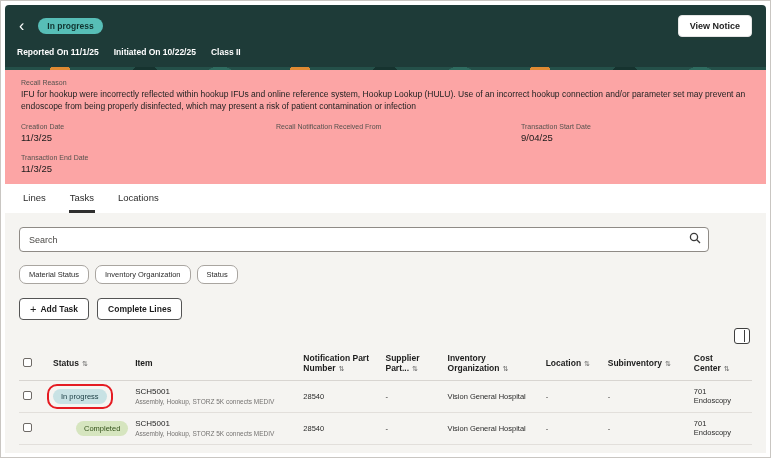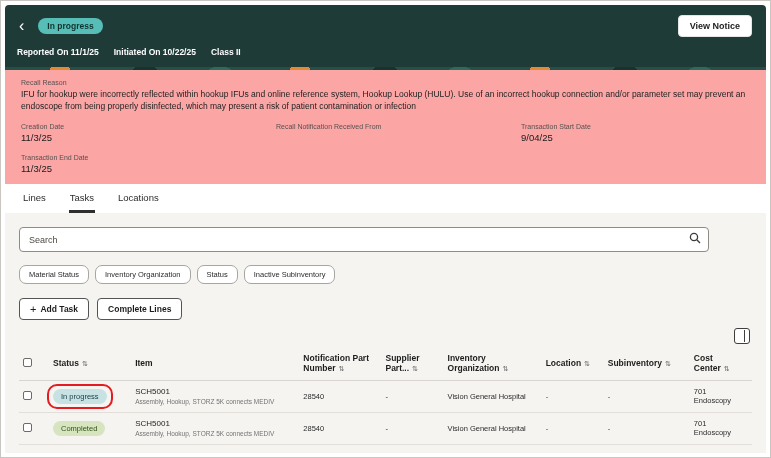--- a/index.html
+++ b/index.html
@@ -60,21 +60,21 @@
   .columns-icon::after { content:""; position:absolute; top:1px; bottom:1px; right:4px; width:1.5px; background:#3f3f3f; }
 
   
   table { width:100%; table-layout:fixed; border-collapse:collapse; margin-top:3px; }
   th { font-size:8.5px; font-weight:bold; color:#1d1d1d; text-align:left; padding:6px 4px; border-bottom:1px solid #d8d5d1; line-height:1.2; vertical-align:middle; }
   td { font-size:7.5px; color:#2b2b2b; padding:6px 4px; border-bottom:1px solid #e2dfdb; vertical-align:middle; }
   .sort-glyph { font-size:7px; color:#6b6b6b; margin-left:3px; font-weight:normal; }
   .cbx { display:inline-block; width:9px; height:9px; border:1.5px solid #6e6a66; border-radius:2px; background:#fff; cursor:pointer; }
   .pill { display:inline-block; font-size:7.5px; padding:3px 8px; border-radius:9px; white-space:nowrap; }
   .pill.in-progress { background:#c8e2e4; color:#1d4046; }
-  .pill.completed { background:#d6e5bf; color:#33511a; }
+  .pill.completed { background:#d6e5bf; color:#33511a;margin-left:23px; }
   .status-wrap { position:relative; display:inline-block; }
   .red-annotation { position:absolute; top:-5px; bottom:-5px; left:-6px; right:-6px; border:2.5px solid #e51b22; border-radius:10px; pointer-events:none; }
   .item-code { font-size:8px; color:#1d1d1d; }
   .item-desc { font-size:6.5px; color:#767472; white-space:nowrap; overflow:hidden; margin-top:1px; }
   .two-line { line-height:1.25; }
 </style>
 </head>
 <body>
 
 <div class="page">
@@ -129,21 +129,20 @@
       <svg class="search-icon" viewBox="0 0 12 12">
         <circle cx="5" cy="5" r="3.6" fill="none" stroke="#3b3b3b" stroke-width="1.3"></circle>
         <line x1="7.8" y1="7.8" x2="11" y2="11" stroke="#3b3b3b" stroke-width="1.3"></line>
       </svg>
     </div>
 
     <div class="chips">
       <div class="chip">Material Status</div>
       <div class="chip">Inventory Organization</div>
       <div class="chip">Status</div>
-      <div class="chip">Inactive Subinventory</div>
     </div>
 
     <div class="actions">
       <button class="action-btn">
         <span class="plus-glyph">+</span>
         <span>Add Task</span>
       </button>
       <button class="action-btn">
         <span>Complete Lines</span>
       </button>

